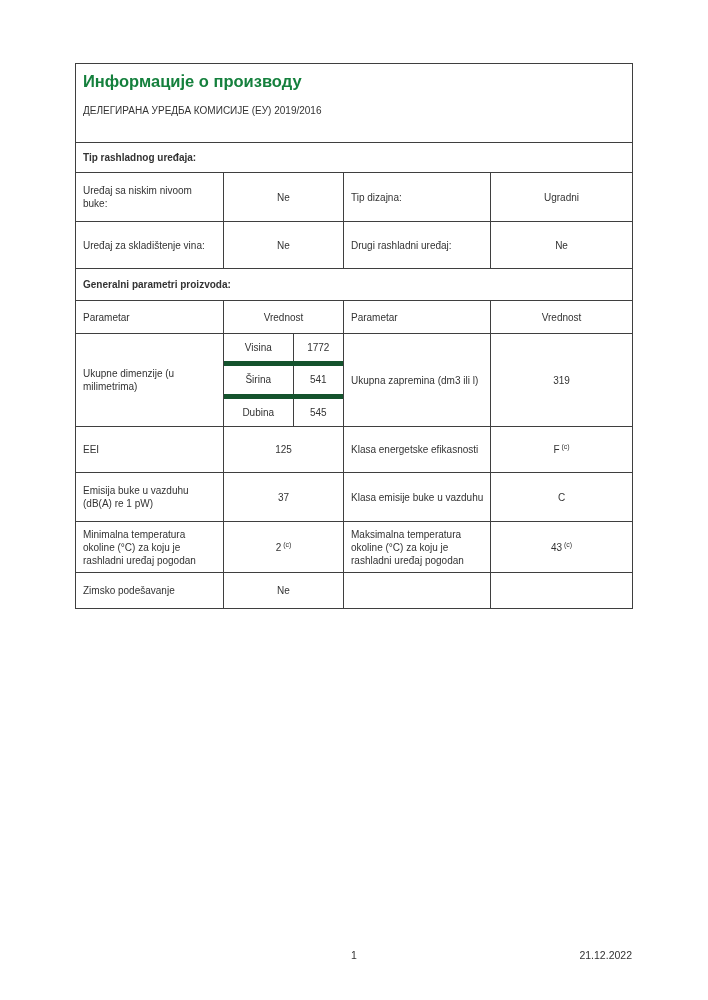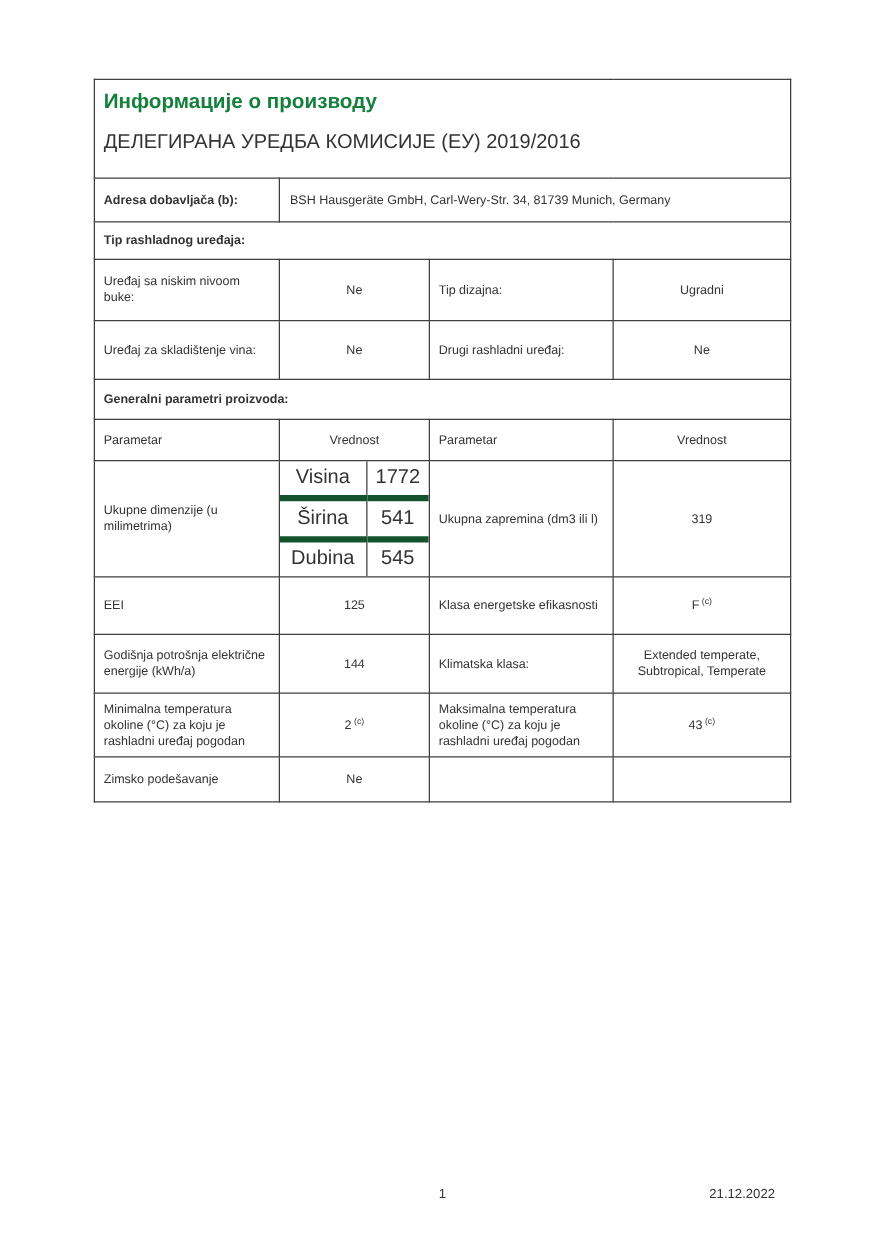--- a/index.html
+++ b/index.html
@@ -25,52 +25,52 @@
     line-height:1.3;
     overflow:hidden;
   }
   td.lbl  { text-align:left; padding-left:7px; padding-right:4px; }
   td.val  { text-align:center; }
   td.vall { text-align:left; padding-left:8px; }
   .b      { font-weight:bold; }
   
   td.title-cell { vertical-align:top; padding:8px 8px 4px 7px; }
   .title    { font-size:16.5px; font-weight:bold; color:#15803d; line-height:1.2; }
-  .subtitle { font-size:16px; margin-top:12px; }
+  .subtitle { font-size:10px; margin-top:12px; }
   
   .h-title td { height:66px; }
   .h-naziv td { height:31px; }
   .h-adres td { height:30px; }
   .h-ident td { height:30px; }
   .h-sect1 td { height:25px; }
   .h-buke  td { height:44px; }
   .h-vina  td { height:42px; }
   .h-sect2 td { height:27px; }
   .h-phead td { height:28px; }
   .h-eei   td { height:41px; }
   .h-emis  td { height:44px; }
   .h-god   td { height:42px; }
   .h-temp  td { height:46px; }
   .h-zim   td { height:31px; }
   
   td.dims-cell { padding:0; height:92px; }
   table.dims {
     width:100%; height:100%;
     border-collapse:collapse; table-layout:fixed;
-    font-size:16px;
+    font-size:10px;
   }
   table.dims td { border:none; text-align:center; vertical-align:middle; padding:2px; }
   table.dims td.dname { border-right:1px solid #3f3f3f; }
   table.dims tr.sep td { border-top:5px solid #14532d;text-align:center; }
   
   .sup { font-size:7px; position:relative; top:-4px; margin-left:2px; }
   
   .footer { position:absolute; top:949px; left:0; width:708px; height:14px; font-size:10.5px; }
   .pagenum { position:absolute; left:0; width:100%; text-align:center; }
-  .datestr { position:absolute; right:88px; }
+  .datestr { position:absolute; right:76px; }
 </style>
 </head>
 <body>
 
 <div>
   <table class="fiche">
     <colgroup>
       <col style="width:148px">
         <col style="width:120px">
         <col style="width:147px">
@@ -78,24 +78,20 @@
     </colgroup>
 
     <tbody>
         <tr class="h-title">
       <td colspan="4" class="title-cell">
         <div class="title">Информације о производу</div>
         <div class="subtitle">ДЕЛЕГИРАНА УРЕДБА КОМИСИЈЕ (ЕУ) 2019/2016</div>
       </td>
     </tr>
 
-    <tr class="h-adres">
-      <td class="lbl b">Adresa dobavljača (b):</td>
-      <td colspan="3" class="vall">BSH Hausgeräte GmbH, Carl-Wery-Str. 34, 81739 Munich, Germany</td>
-    </tr>
 
     <tr class="h-sect1">
       <td colspan="4" class="lbl b">Tip rashladnog uređaja:</td>
     </tr>
 
     <tr class="h-buke">
       <td class="lbl">Uređaj sa niskim nivoom buke:</td>
       <td class="val">Ne</td>
       <td class="lbl">Tip dizajna:</td>
       <td class="val">Ugradni</td>
@@ -146,27 +142,27 @@
       <td class="val">319</td>
     </tr>
 
     <tr class="h-eei">
       <td class="lbl">EEI</td>
       <td class="val">125</td>
       <td class="lbl">Klasa energetske efikasnosti</td>
       <td class="val"><span>F</span><span class="sup">(c)</span></td>
     </tr>
 
+    <tr class="h-emis">
+      <td class="lbl">Emisija buke u vazduhu (dB(A) re 1 pW)</td>
+      <td class="val">37</td>
+      <td class="lbl">Klasa emisije buke u vazduhu</td>
+      <td class="val">C</td>
+    </tr>
 
-    <tr class="h-god">
-      <td class="lbl">Godišnja potrošnja električne energije (kWh/a)</td>
-      <td class="val">144</td>
-      <td class="lbl">Klimatska klasa:</td>
-      <td class="val">Extended temperate, Subtropical, Temperate</td>
-    </tr>
 
     <tr class="h-temp">
       <td class="lbl">Minimalna temperatura okoline (°C) za koju je rashladni uređaj pogodan</td>
       <td class="val"><span>2</span><span class="sup">(c)</span></td>
       <td class="lbl">Maksimalna temperatura okoline (°C) za koju je rashladni uređaj pogodan</td>
       <td class="val"><span>43</span><span class="sup">(c)</span></td>
     </tr>
 
     <tr class="h-zim">
       <td class="lbl">Zimsko podešavanje</td>

